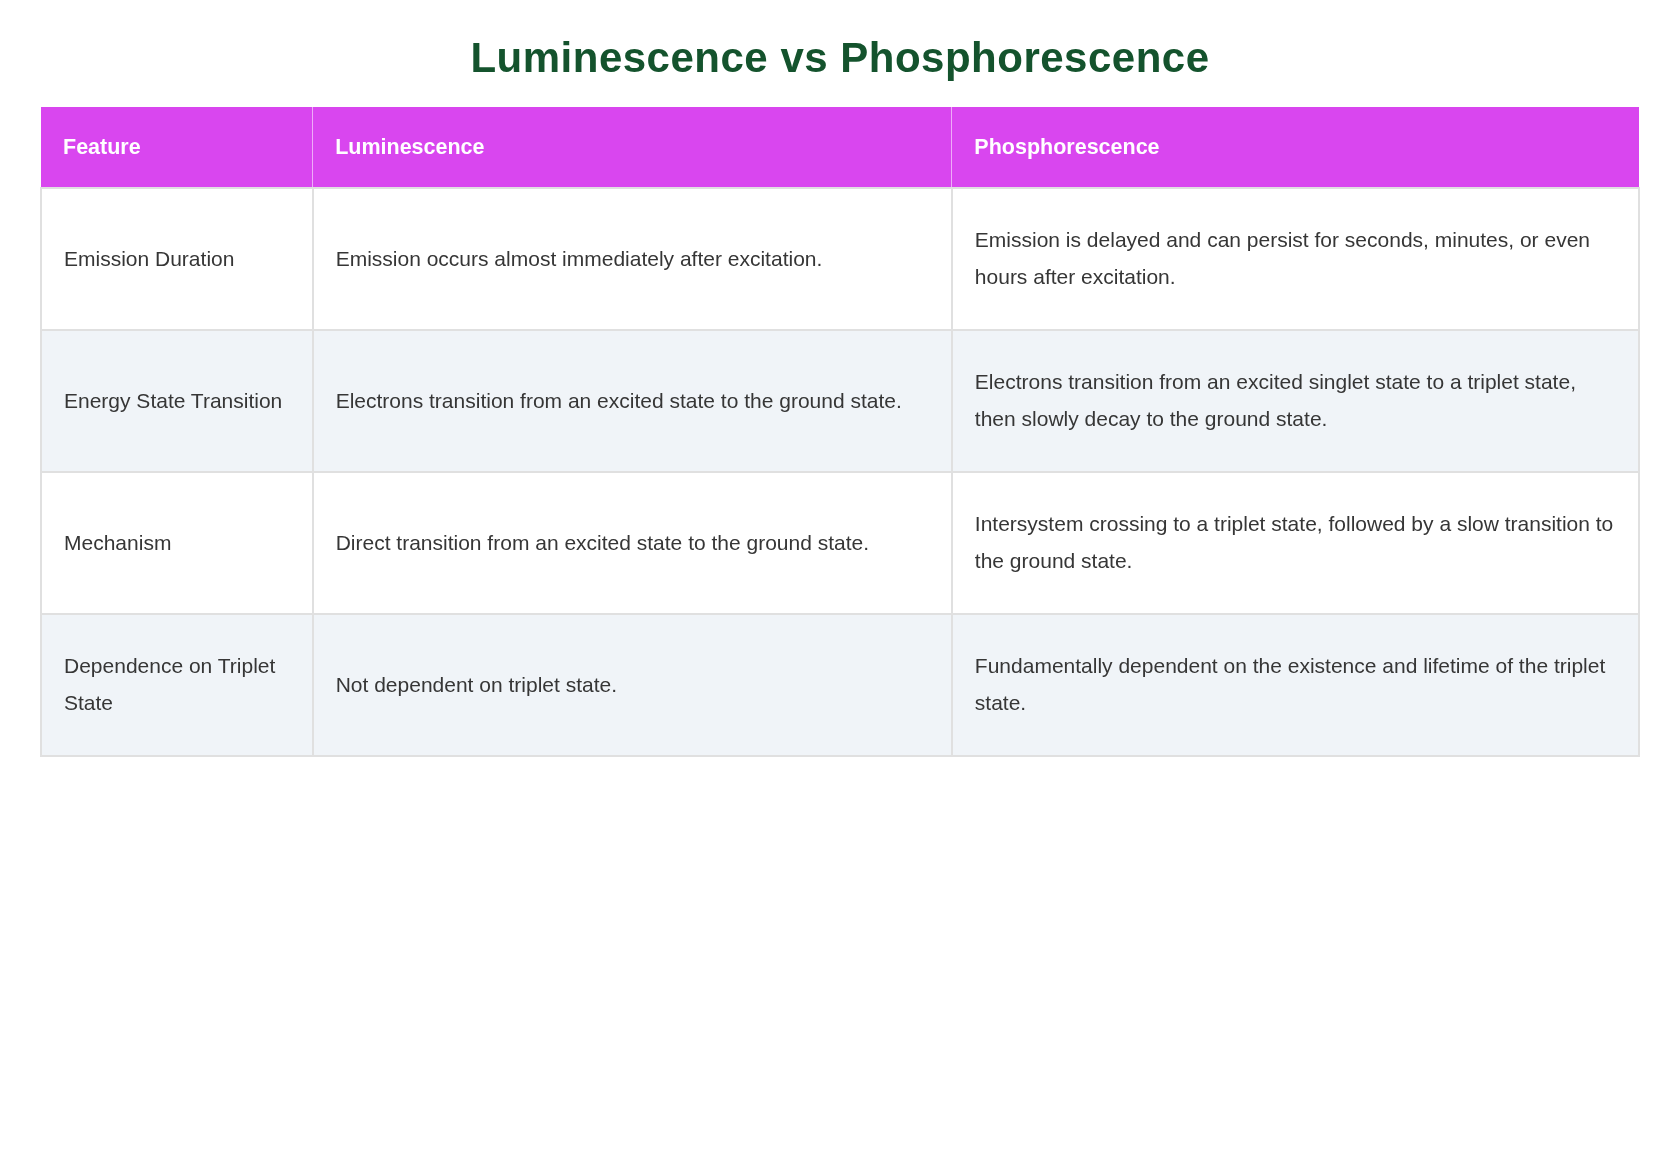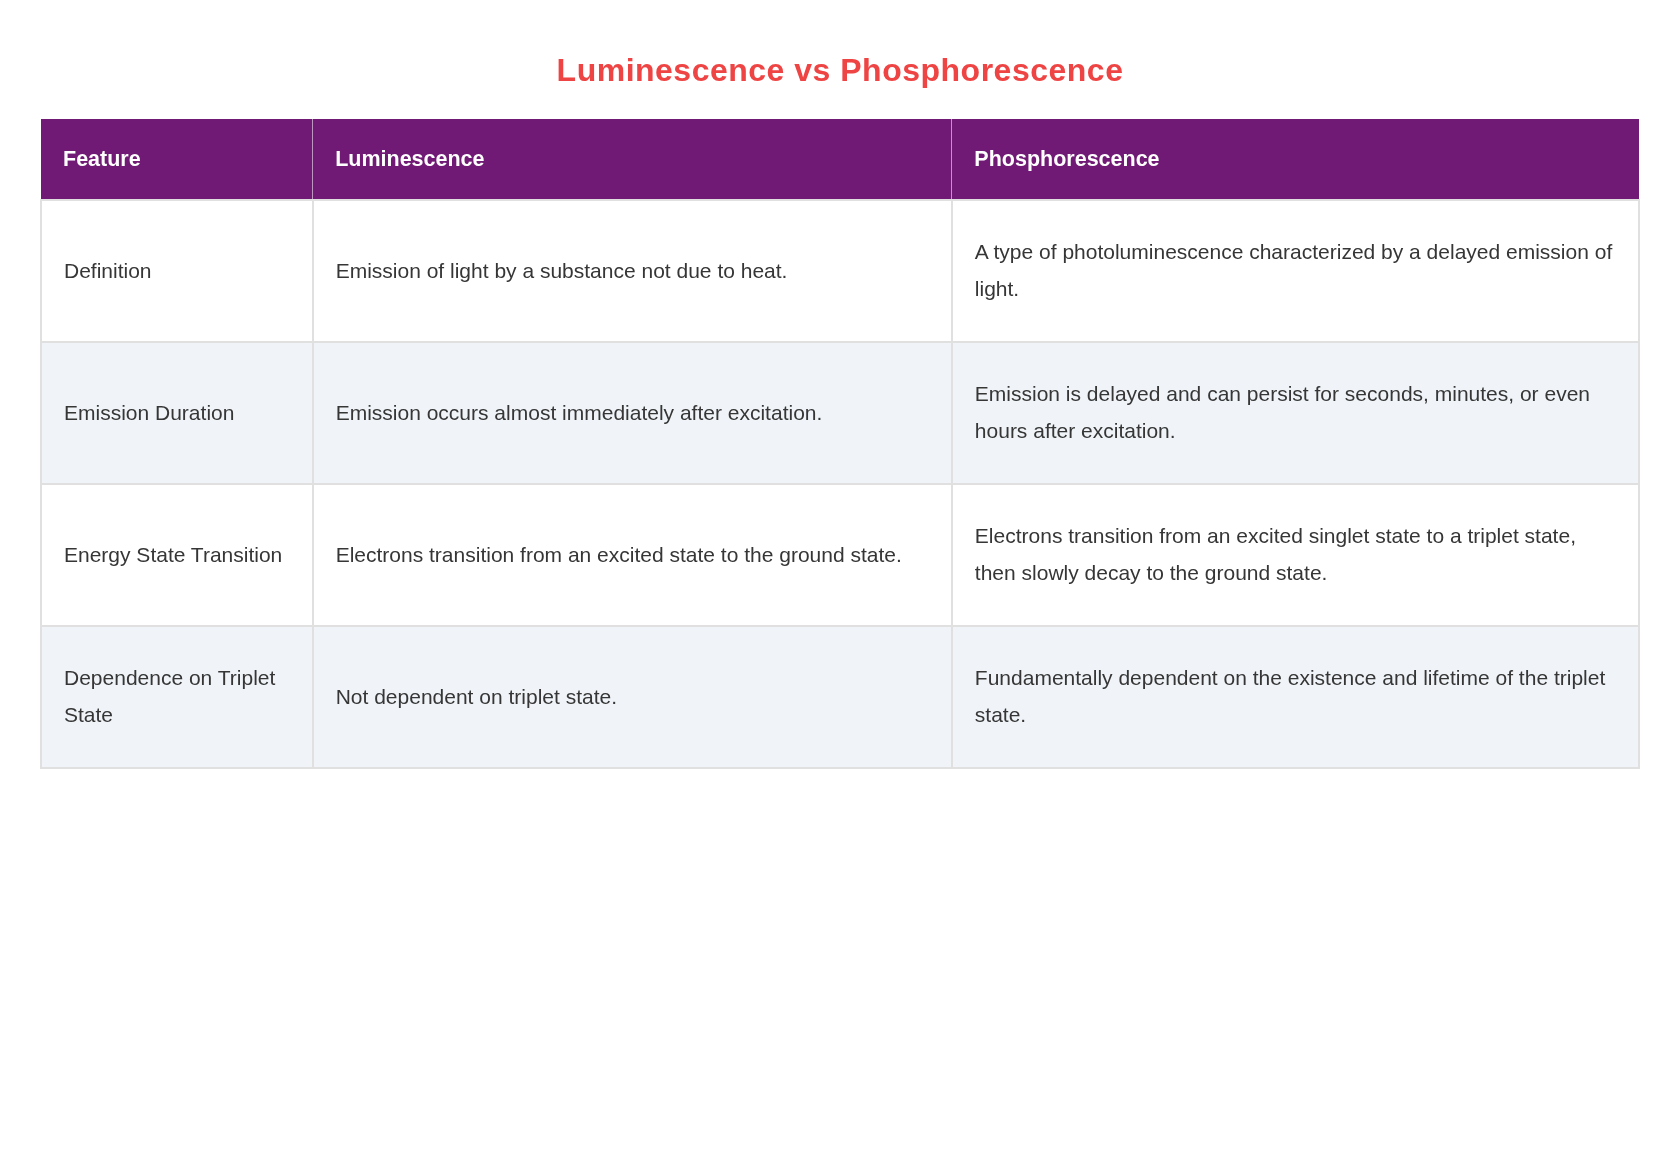--- a/index.html
+++ b/index.html
@@ -5,41 +5,41 @@
   html, body {
     margin: 0;
     padding: 0;
     background: #ffffff;
     width: 1680px;
     height: 1152px;
     overflow: hidden;
     font-family: "Liberation Sans", sans-serif;
   }
   .page-title {
-    margin: 16px;
+    margin: 4px;
     padding-top: 30px;
     text-align: center;
-    font-size: 32px;
+    font-size: 42px;
     line-height: 48px;
     font-weight: 700;
-    color: #ef4444;
+    color: #14532d;
     letter-spacing: 0.5px;
   }
   table.comparison {
     width: 1600px;
     margin: 25px auto 0 auto;
     border-collapse: collapse;
     table-layout: fixed;
   }
   col.c-feature { width: 17%; }
   col.c-lum     { width: 40%; }
   col.c-phos    { width: 43%; }
 
   thead th {
-    background: #701a75;
+    background: #d946ef;
     color: #ffffff;
     font-size: 21.5px;
     font-weight: 700;
     text-align: left;
     height: 80px;
     padding: 0 22px;
     vertical-align: middle;
   }
   thead th + th {
     border-left: 1px solid rgba(255,255,255,0.55);
@@ -73,33 +73,33 @@
   </colgroup>
   <thead>
     <tr>
       <th>Feature</th>
       <th>Luminescence</th>
       <th>Phosphorescence</th>
     </tr>
   </thead>
   <tbody>
     <tr>
-      <td>Definition</td>
-      <td>Emission of light by a substance not due to heat.</td>
-      <td>A type of photoluminescence characterized by a delayed emission of light.</td>
-    </tr>
-    <tr>
       <td>Emission Duration</td>
       <td>Emission occurs almost immediately after excitation.</td>
       <td>Emission is delayed and can persist for seconds, minutes, or even hours after excitation.</td>
     </tr>
     <tr>
       <td>Energy State Transition</td>
       <td>Electrons transition from an excited state to the ground state.</td>
       <td>Electrons transition from an excited singlet state to a triplet state, then slowly decay to the ground state.</td>
+    </tr>
+    <tr>
+      <td>Mechanism</td>
+      <td>Direct transition from an excited state to the ground state.</td>
+      <td>Intersystem crossing to a triplet state, followed by a slow transition to the ground state.</td>
     </tr>
     <tr>
       <td>Dependence on Triplet State</td>
       <td>Not dependent on triplet state.</td>
       <td>Fundamentally dependent on the existence and lifetime of the triplet state.</td>
     </tr>
 
   </tbody>
 </table>
 

